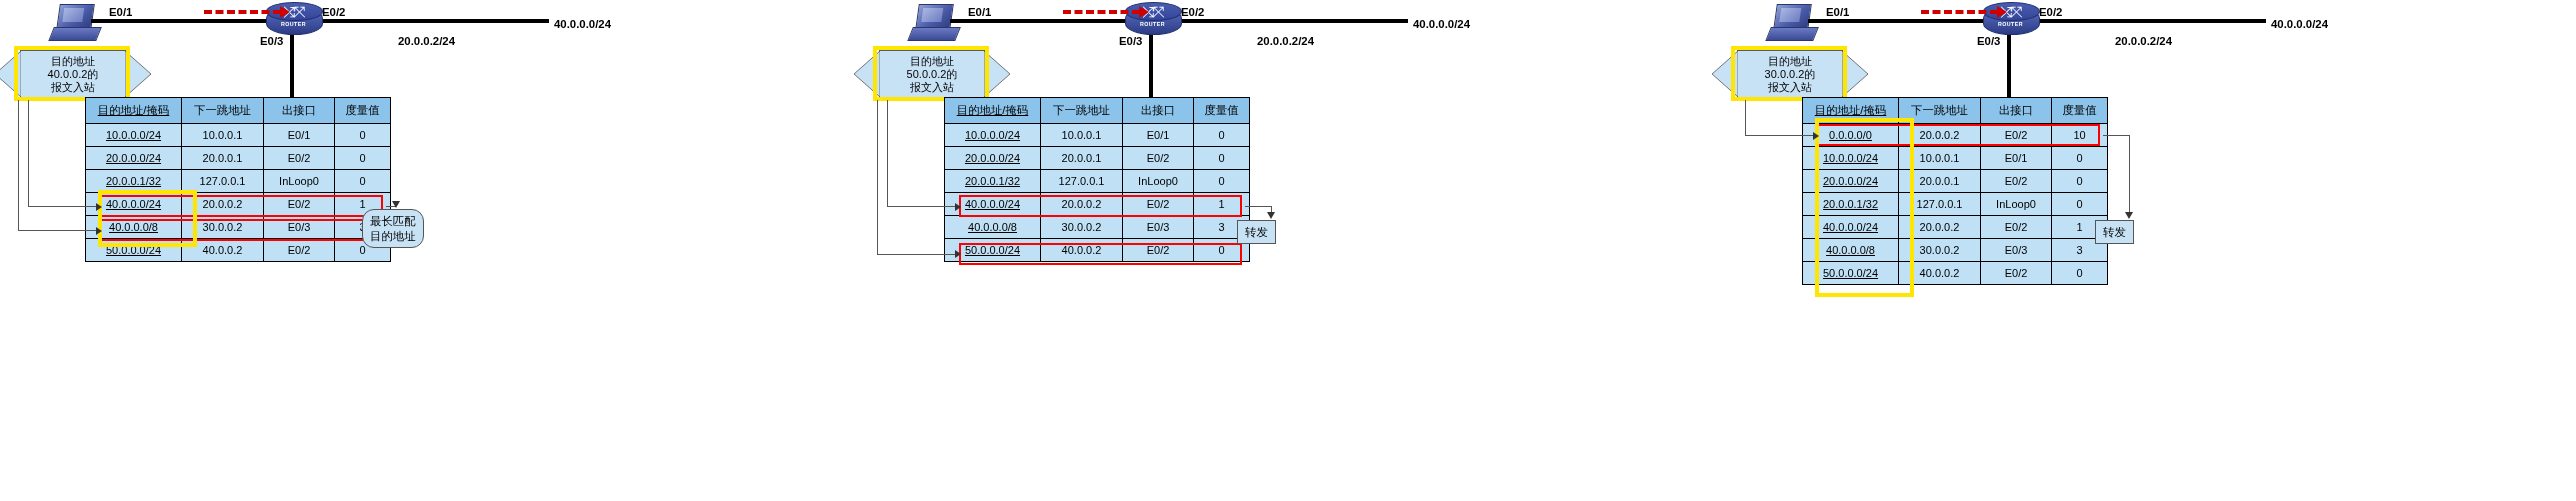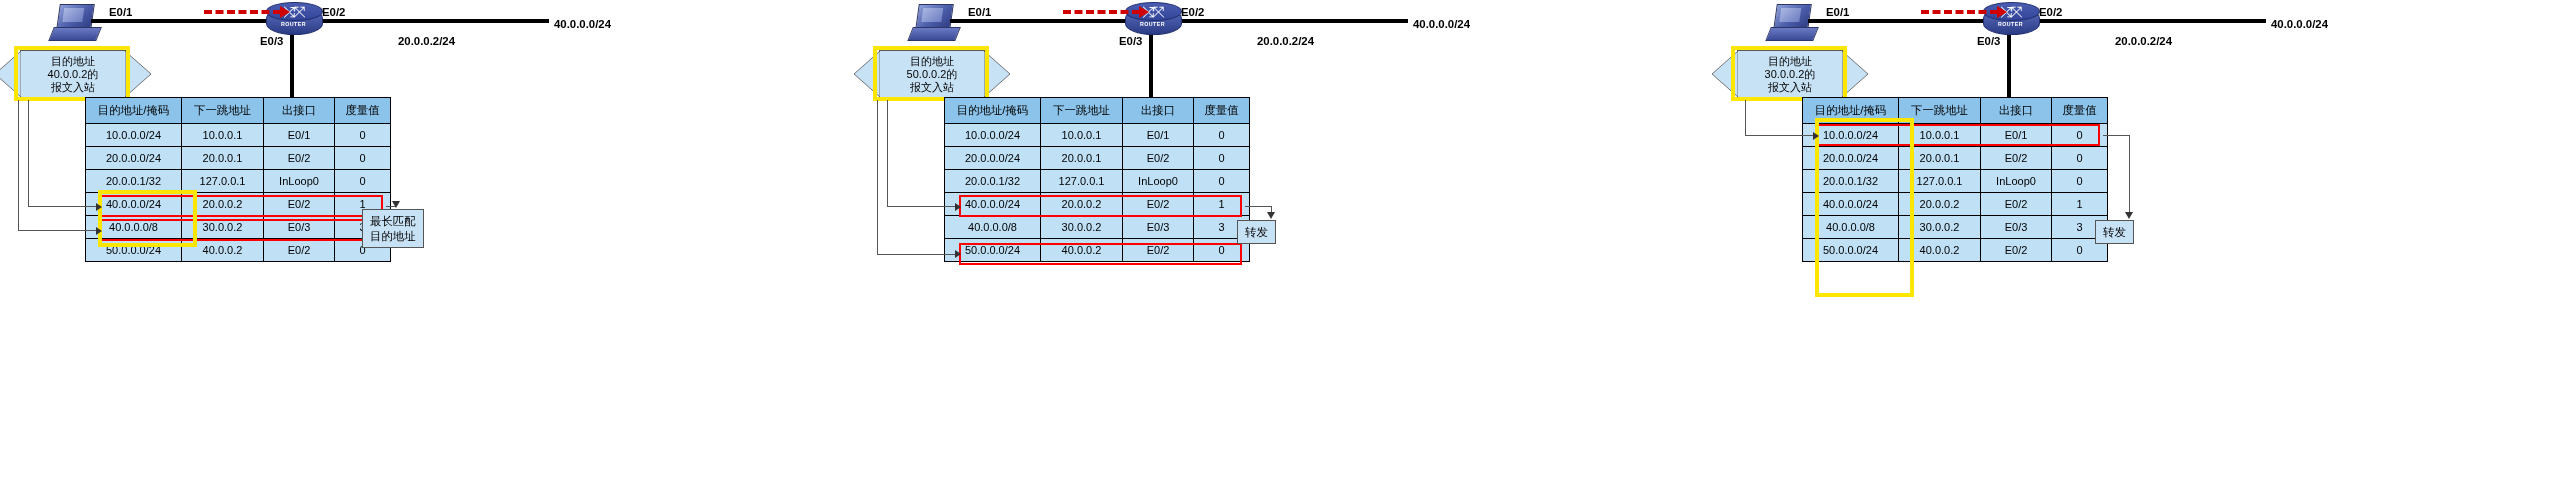--- a/index.html
+++ b/index.html
@@ -60,21 +60,21 @@
   .hex-l svg,.hex-r svg{display:block;width:26px;height:100%;}
   .yellow-frame{position:absolute;border:4.4px solid #ffe600;box-sizing:border-box;pointer-events:none;}
 
   
   .rt{position:absolute;border-collapse:collapse;background:#bfe0f5;
       border:1.8px solid #000;}
   .rt td,.rt th{border:0.9px solid #000;text-align:center;color:#000;
       font-size:11px;font-weight:bold;padding:0;height:22px;}
   .rt th{background:#8cc3ea;font-weight:normal;font-size:11.4px;height:25px;}
   .rt td{background:#bfe0f5;font-weight:normal;}
-  .rt .c0{width:95px;}
+  .rt .c0{width:95px;text-decoration:underline;}
   .rt .c1{width:81px;}
   .rt .c2{width:70px;}
   .rt .c3{width:55px;}
 
   
   .resbox{position:absolute;background:#c8e2f5;border:0.9px solid #555;
     text-align:center;font-size:11.4px;line-height:15px;color:#000;padding:3.5px 7px;}
 
   
   .red-box{position:absolute;border:2.2px solid #ff0000;box-sizing:border-box;pointer-events:none;}
@@ -187,21 +187,21 @@
     <div class="yel-box" style="left:98px;top:190px;width:99px;height:57px;"></div>
     <div class="connector conn-v" style="left:28px;top:100px;height:106px;"></div>
     <div class="connector conn-h" style="left:28px;top:206px;width:70px;"></div>
     <div class="tri-r" style="left:96px;top:203px;"></div>
     <div class="connector conn-v" style="left:17.6px;top:100px;height:130px;"></div>
     <div class="connector conn-h" style="left:17.6px;top:230px;width:80px;"></div>
     <div class="tri-r" style="left:96px;top:227px;"></div>
     <div class="connector conn-h" style="left:386px;top:206px;width:9.7px;"></div>
     <div class="connector conn-v" style="left:396px;top:206px;height:-4px;"></div>
     <div class="tri-d" style="left:392px;top:201px;"></div>
-    <div class="resbox" style="left:362px;top:209px;">
+    <div class="resbox" style="left:362px;top:209px;border-radius:12px;">
       <div>最长匹配</div>
       <div>目的地址</div>
     </div>
   </div>
 <div class="panel" id="panel-1">
     <div class="topo">
       <div class="pc">
         <div class="screen"></div>
         <div class="base"></div>
       </div>
@@ -352,20 +352,26 @@
       <thead>
         <tr>
           <th class="c0">目的地址/掩码</th>
           <th class="c1">下一跳地址</th>
           <th class="c2">出接口</th>
           <th class="c3">度量值</th>
         </tr>
       </thead>
       <tbody>
         <tr>
+          <td class="c0">0.0.0.0/0</td>
+          <td class="c1">20.0.0.2</td>
+          <td class="c2">E0/2</td>
+          <td class="c3">10</td>
+        </tr>
+        <tr>
           <td class="c0">10.0.0.0/24</td>
           <td class="c1">10.0.0.1</td>
           <td class="c2">E0/1</td>
           <td class="c3">0</td>
         </tr>
         <tr>
           <td class="c0">20.0.0.0/24</td>
           <td class="c1">20.0.0.1</td>
           <td class="c2">E0/2</td>
           <td class="c3">0</td>

